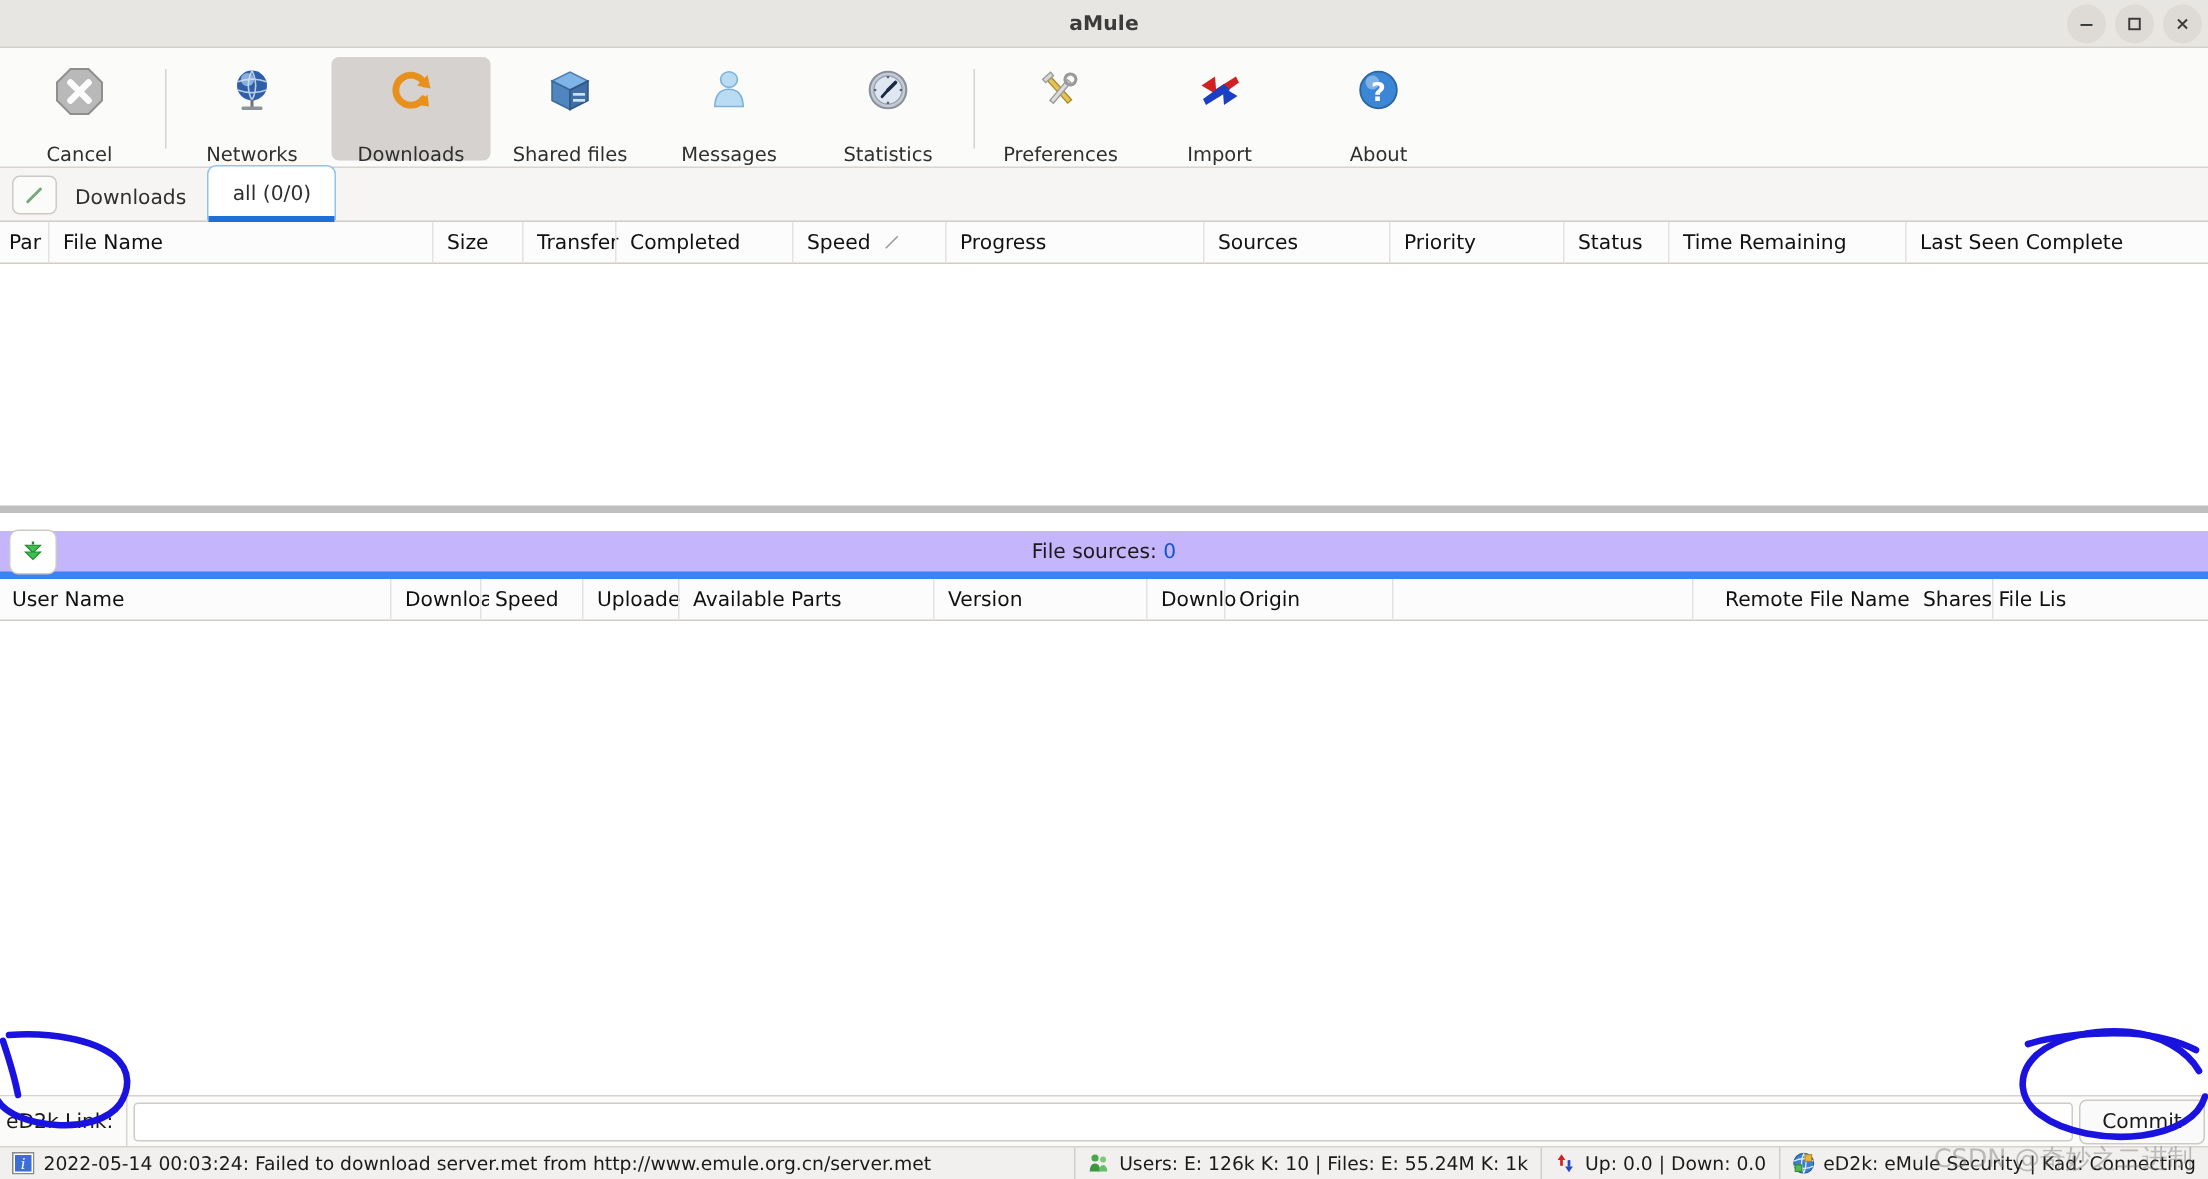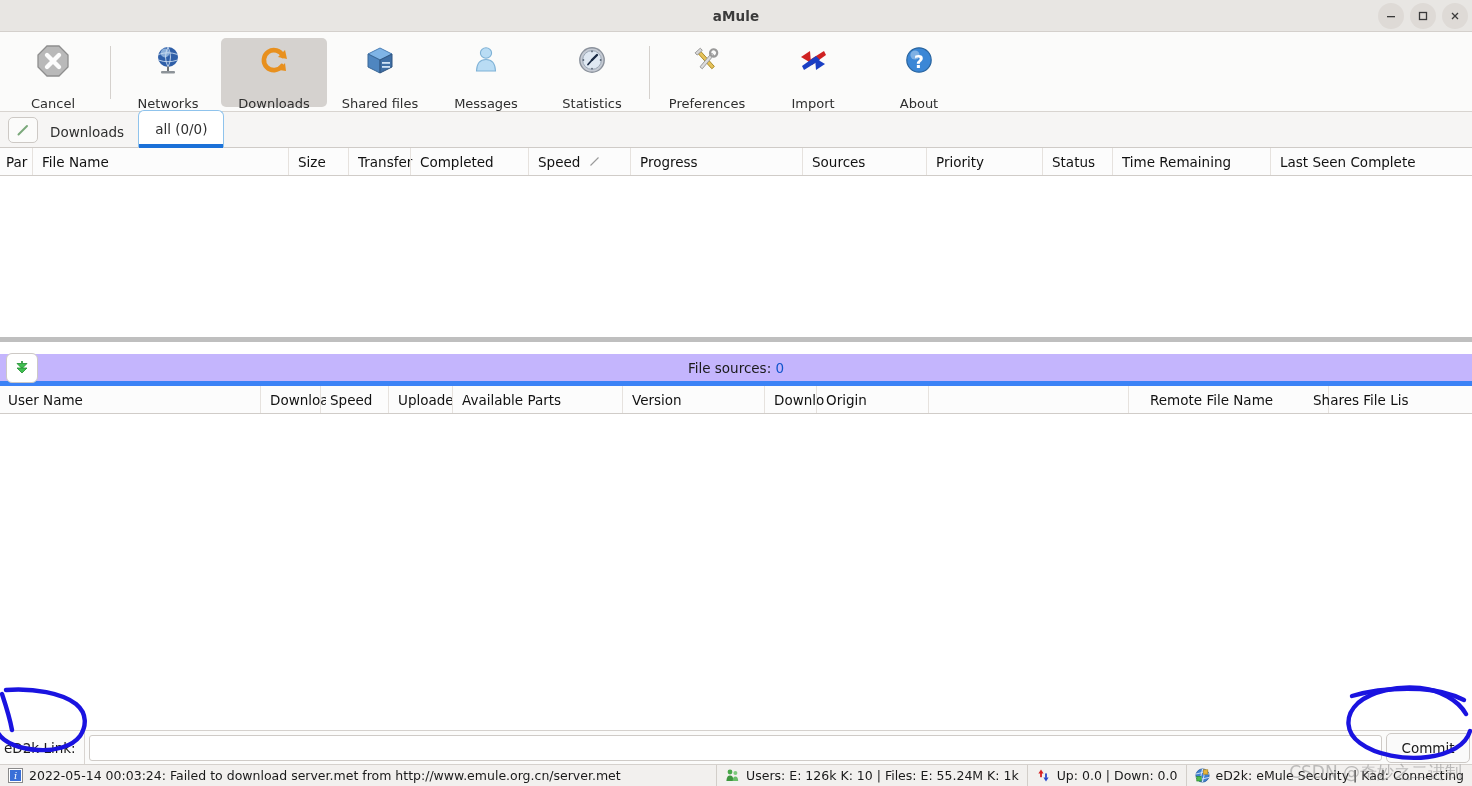--- a/index.html
+++ b/index.html
@@ -481,21 +481,21 @@
       <div class="hdr-sep" style="left: 816px;"></div>
       <div class="col" style="left: 826px; width: 108px;">
         <span>Origin</span>
       </div>
       <div class="hdr-sep" style="left: 928px;"></div>
       <div class="hdr-sep" style="left: 1128px;"></div>
       <div class="col" style="left: 1138px; width: 196px; margin-left: 12px;">
         <span>Remote File Name</span>
       </div>
       <div class="hdr-sep" style="left: 1328px;"></div>
-      <div class="col" style="left: 1313px; width: 128px;">
+      <div class="col" style="left: 1282px; width: 128px;">
         <span>Shares File Lis</span>
       </div>
     </div>
 
   <div class="list-body sources-body"></div>
 
   <div class="ed2k-row">
     <div class="ed2k-label">eD2k Link:</div>
     <input class="ed2k-input" type="text" value="" style="">
     <button class="commit-btn">Commit</button>

